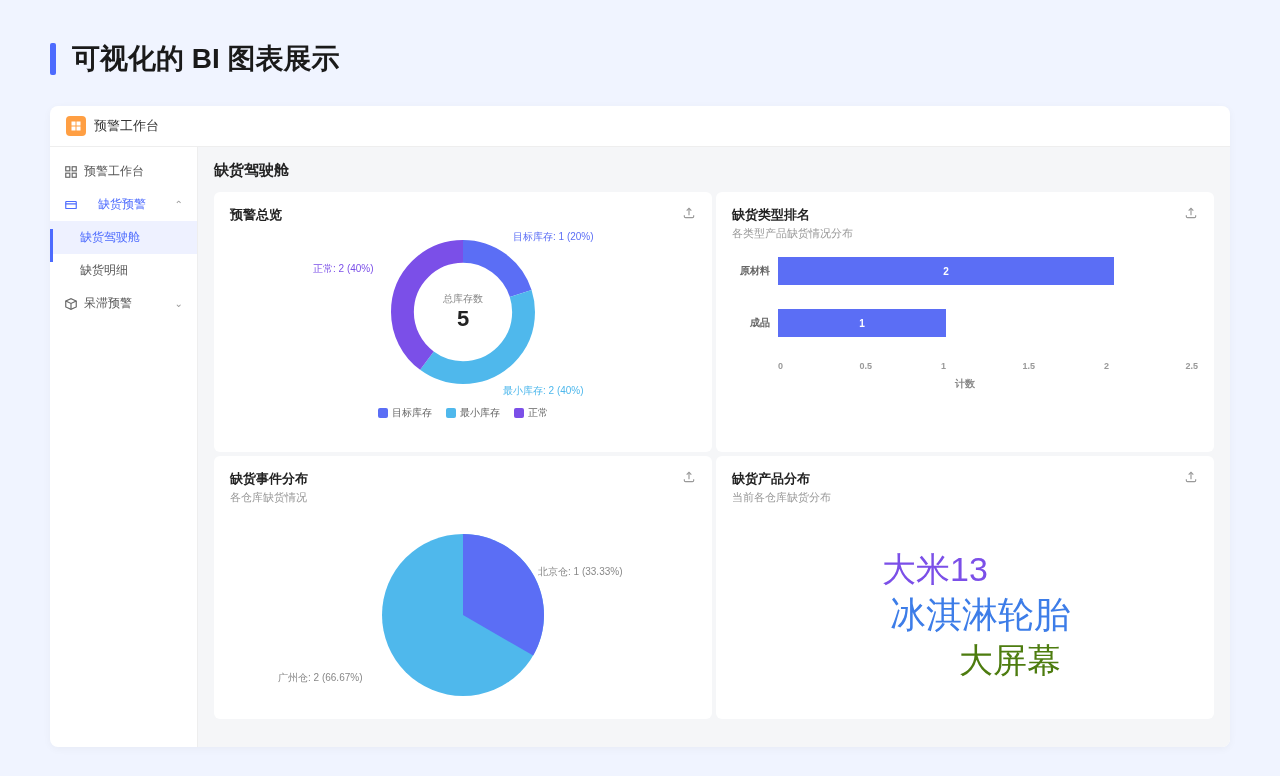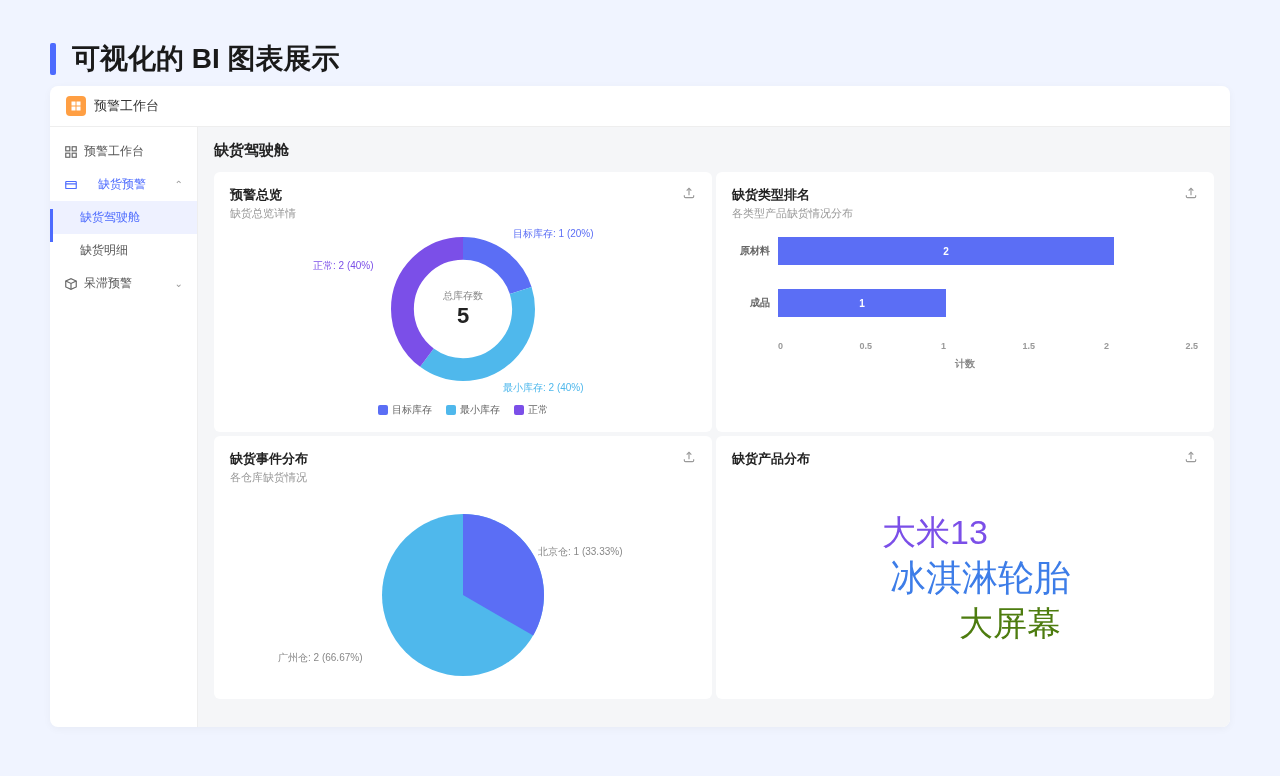--- a/index.html
+++ b/index.html
@@ -1,18 +1,18 @@
 <!DOCTYPE html>
 <html><head>
 <meta charset="utf-8">
 <style>
 * { box-sizing: border-box; margin: 0; padding: 0; }
 body { font-family: -apple-system, BlinkMacSystemFont, "Segoe UI", "PingFang SC", "Microsoft YaHei", sans-serif; background: #f0f4ff; width: 1280px; height: 776px; overflow: hidden; }
 .page { padding: 40px 50px 0 50px; }
-.headline { display: flex; align-items: center; gap: 16px; margin-bottom: 8px; }
+.headline { display: flex; align-items: center; gap: 16px; margin-bottom: 28px; }
 .headline-bar { width: 6px; height: 32px; background: #4d6bfe; border-radius: 2px; }
 .headline-text { font-size: 28px; font-weight: 700; color: #1a1a1a; }
 .app { background: #fff; border-radius: 8px; overflow: hidden; box-shadow: 0 2px 8px rgba(0,0,0,0.04); }
 .app-header { display: flex; align-items: center; gap: 8px; padding: 10px 16px; border-bottom: 1px solid #eee; }
 .app-logo { width: 20px; height: 20px; background: #ff9f43; border-radius: 4px; display: flex; align-items: center; justify-content: center; }
 .app-logo svg { width: 12px; height: 12px; fill: #fff; }
 .app-title { font-size: 13px; color: #333; font-weight: 500; }
 .app-body { display: flex; height: 600px; }
 .sidebar { width: 148px; border-right: 1px solid #eee; padding: 8px 0; font-size: 12px; }
 .sidebar-item { display: flex; align-items: center; gap: 6px; padding: 8px 14px; color: #555; cursor: pointer; position: relative; }
@@ -118,21 +118,20 @@
           <span class="chev">⌄</span>
         </div>
       </div>
 
       <div class="main">
         <div class="main-title">缺货驾驶舱</div>
         <div class="grid">
 
           <div class="card">
             <div class="card-title">预警总览</div>
-            <div class="card-sub">缺货总览详情</div>
             <div class="card-action"><svg viewBox="0 0 24 24" fill="none" stroke="currentColor" stroke-width="2">
                   <path d="M4 16v2a2 2 0 002 2h12a2 2 0 002-2v-2"></path>
                   <path d="M12 4v12"></path>
                   <path d="M8 8l4-4 4 4"></path>
                 </svg></div>
             <div class="donut-wrap">
               <div class="donut">
                 <svg viewBox="0 0 42 42">
                   <circle cx="21" cy="21" r="15.9" fill="none" stroke="#5b6ef5" stroke-width="6" stroke-dasharray="20 80" stroke-dashoffset="0"></circle>
                   <circle cx="21" cy="21" r="15.9" fill="none" stroke="#4fb8ec" stroke-width="6" stroke-dasharray="40 60" stroke-dashoffset="-20"></circle>
@@ -215,20 +214,21 @@
                   <path d="M50 50 L50 5 A45 45 0 0 1 88.97 72.5 Z" fill="#5b6ef5"></path>
                 </svg>
                 <div class="pie-label" style="top:40px; left:165px;">北京仓: 1 (33.33%)</div>
                 <div class="pie-label" style="bottom:20px; left:-95px;">广州仓: 2 (66.67%)</div>
               </div>
             </div>
           </div>
 
           <div class="card">
             <div class="card-title">缺货产品分布</div>
+            <div class="card-sub">当前各仓库缺货分布</div>
             <div class="card-action"><svg viewBox="0 0 24 24" fill="none" stroke="currentColor" stroke-width="2">
                   <path d="M4 16v2a2 2 0 002 2h12a2 2 0 002-2v-2"></path>
                   <path d="M12 4v12"></path>
                   <path d="M8 8l4-4 4 4"></path>
                 </svg></div>
             <div class="wordcloud">
               <span style="color:#7b4fe8;font-size:34px;align-self:center;margin-left:-60px">大米13</span>
               <span style="color:#3d7de8;font-size:36px;align-self:center;margin-left:30px">冰淇淋轮胎</span>
               <span style="color:#4d7c0f;font-size:34px;align-self:center;margin-left:90px">大屏幕</span>
             </div>

